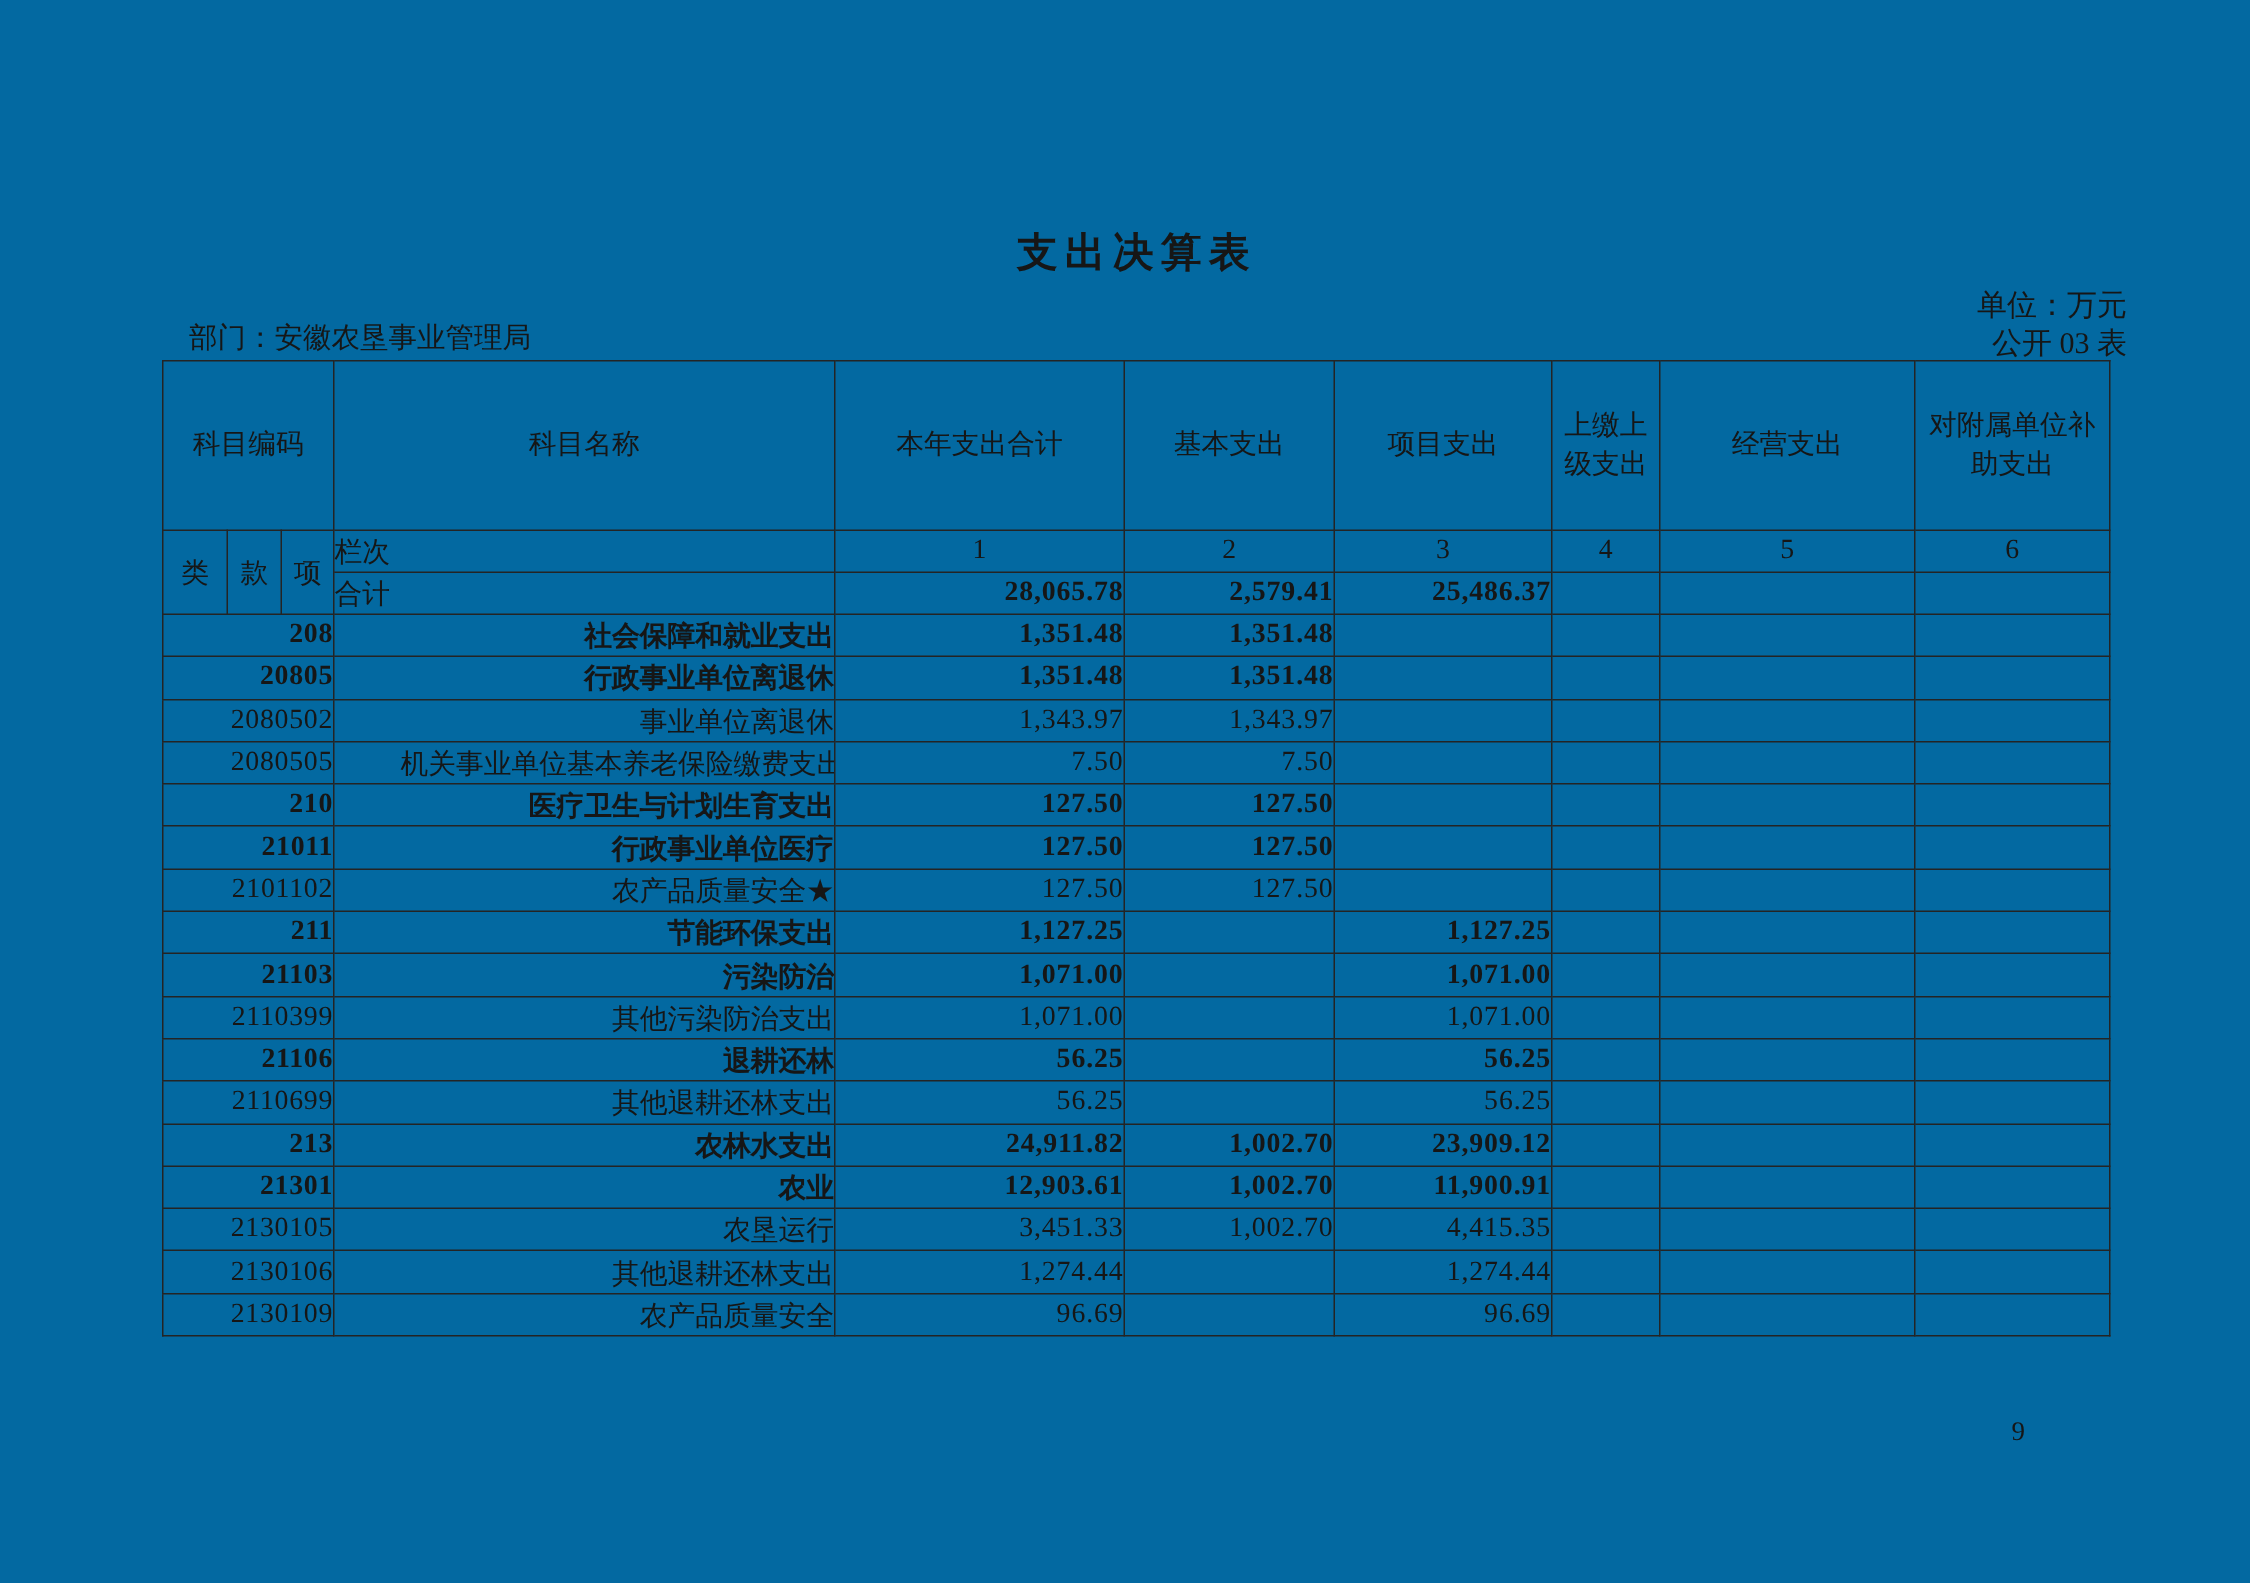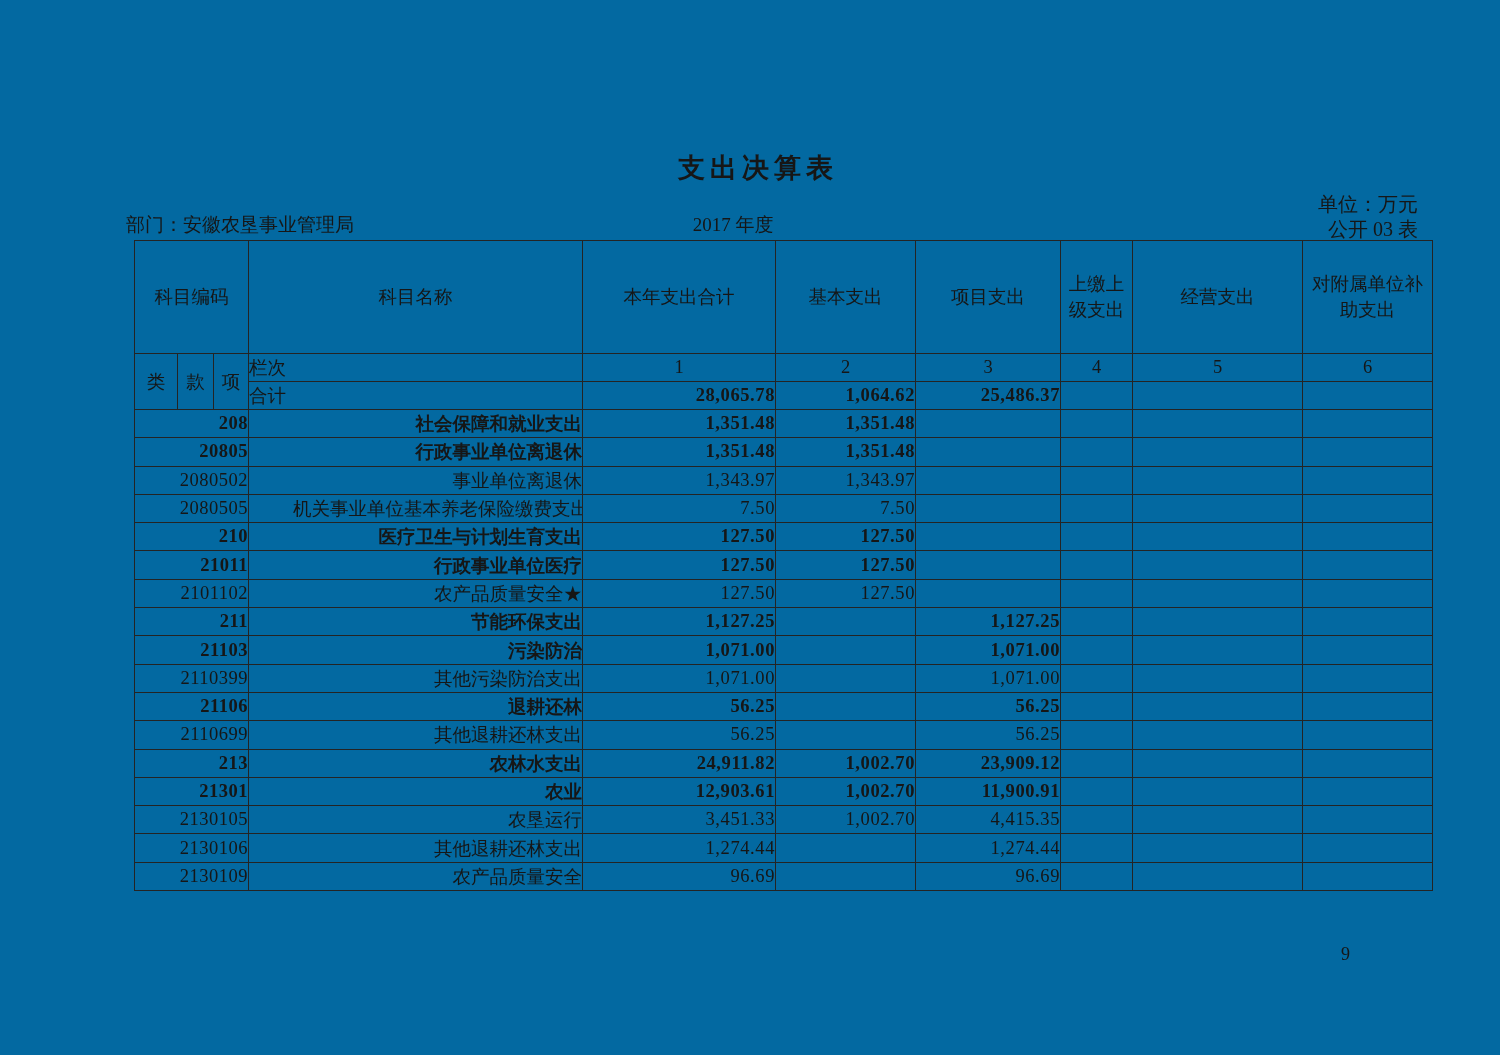--- a/index.html
+++ b/index.html
@@ -16,21 +16,21 @@
     position:absolute; top:150px; left:0; width:100%;
     text-align:center;
     font-size:27px; font-weight:700; letter-spacing:5px;
   }
   .meta { position:absolute; left:122px; top:198px; width:1298px; height:42px; font-size:19px; }
   .department { position:absolute; left:4px; bottom:2px; white-space:nowrap; }
   .year { position:absolute; left:0; right:0; bottom:2px; text-align:center; transform:translateX(-38px); }
   .unit-block { position:absolute; right:2px; top:-6px; text-align:right; font-size:20px; line-height:25px; white-space:nowrap; }
 
   table.fin {
-    position:absolute; left:134px; top:240px;
+    position:absolute; left:108px; top:240px;
     width:1298px; border-collapse:collapse; table-layout:fixed;
   }
   table.fin th, table.fin td {
     border:1.6px solid #242424;
     font-weight:normal;
     font-size:18.5px;
     padding:0;
     overflow:hidden;
     vertical-align:middle;
   }
@@ -53,21 +53,20 @@
 </style>
 </head>
 <body>
 
 <div class="sheet">
 
   <div class="doc-title">支出决算表</div>
 
   <div class="meta">
     <div class="department">部门：安徽农垦事业管理局</div>
-    <div class="year">2017 年度</div>
     <div class="unit-block">
       <div>单位：万元</div>
       <div>公开 03 表</div>
     </div>
   </div>
 
   <table class="fin">
     <colgroup>
       <col style="width:43px">
         <col style="width:36px">
@@ -99,21 +98,21 @@
         <td class="colnum">1</td>
         <td class="colnum">2</td>
         <td class="colnum">3</td>
         <td class="colnum">4</td>
         <td class="colnum">5</td>
         <td class="colnum">6</td>
       </tr>
       <tr class="total-row">
         <td class="lbl">合计</td>
         <td class="num">28,065.78</td>
-        <td class="num">1,064.62</td>
+        <td class="num">2,579.41</td>
         <td class="num">25,486.37</td>
         <td class="num"></td>
         <td class="num"></td>
         <td class="num"></td>
       </tr>
     </thead>
     <tbody>
         <tr class="data bold">
           <td colspan="3" class="code">208</td>
           <td class="name">社会保障和就业支出</td>

